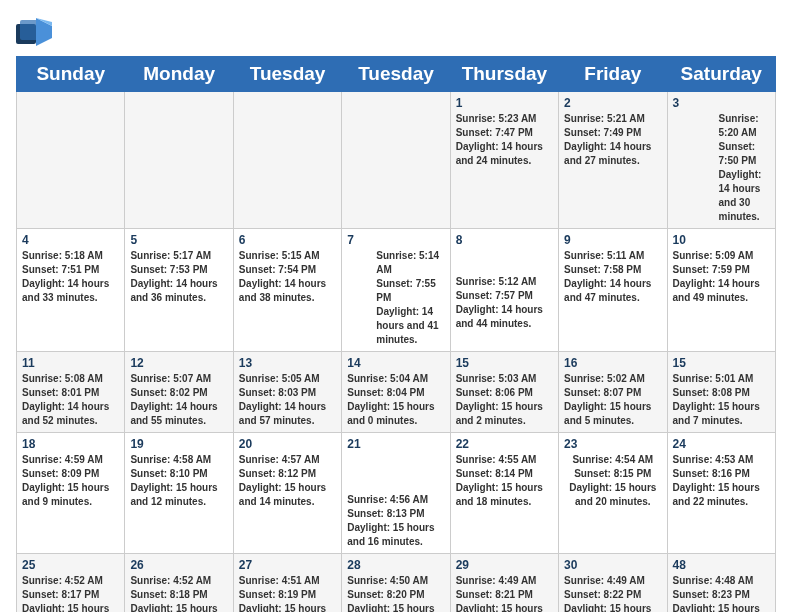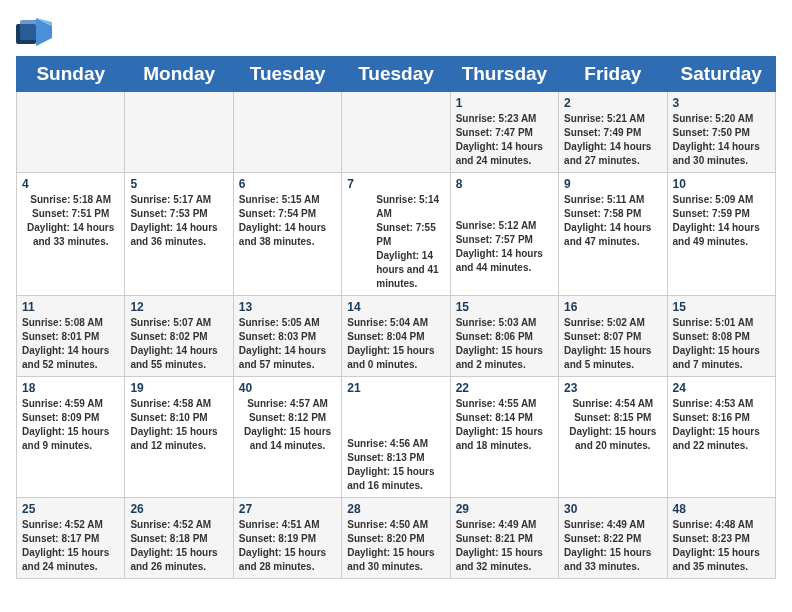--- a/index.html
+++ b/index.html
@@ -125,29 +125,29 @@
 Daylight: 14 hours and 24 minutes.</div>
         </td>
         <td>
           <span class="day-num">2</span>
           <div class="day-detail" style="white-space: pre-line;">Sunrise: 5:21 AM
 Sunset: 7:49 PM
 Daylight: 14 hours and 27 minutes.</div>
         </td>
         <td>
           <span class="day-num">3</span>
-          <div class="day-detail" style="white-space: pre-line;">Sunrise: 5:20 AM
+          <div class="day-detail" style="white-space: pre-line; margin-left: 46px;">Sunrise: 5:20 AM
 Sunset: 7:50 PM
 Daylight: 14 hours and 30 minutes.</div>
         </td>
       </tr>
       <tr>
         <td>
           <span class="day-num">4</span>
-          <div class="day-detail" style="white-space: pre-line; text-align: center;">Sunrise: 5:18 AM
+          <div class="day-detail" style="white-space: pre-line;">Sunrise: 5:18 AM
 Sunset: 7:51 PM
 Daylight: 14 hours and 33 minutes.</div>
         </td>
         <td>
           <span class="day-num">5</span>
           <div class="day-detail" style="white-space: pre-line;">Sunrise: 5:17 AM
 Sunset: 7:53 PM
 Daylight: 14 hours and 36 minutes.</div>
         </td>
         <td>
@@ -232,22 +232,22 @@
 Sunset: 8:09 PM
 Daylight: 15 hours and 9 minutes.</div>
         </td>
         <td>
           <span class="day-num">19</span>
           <div class="day-detail" style="white-space: pre-line;">Sunrise: 4:58 AM
 Sunset: 8:10 PM
 Daylight: 15 hours and 12 minutes.</div>
         </td>
         <td>
-          <span class="day-num">40</span>
-          <div class="day-detail" style="white-space: pre-line; text-align: center;">Sunrise: 4:57 AM
+          <span class="day-num">20</span>
+          <div class="day-detail" style="white-space: pre-line;">Sunrise: 4:57 AM
 Sunset: 8:12 PM
 Daylight: 15 hours and 14 minutes.</div>
         </td>
         <td>
           <span class="day-num">21</span>
           <div class="day-detail" style="white-space: pre-line; margin-top: 42px;">Sunrise: 4:56 AM
 Sunset: 8:13 PM
 Daylight: 15 hours and 16 minutes.</div>
         </td>
         <td>

